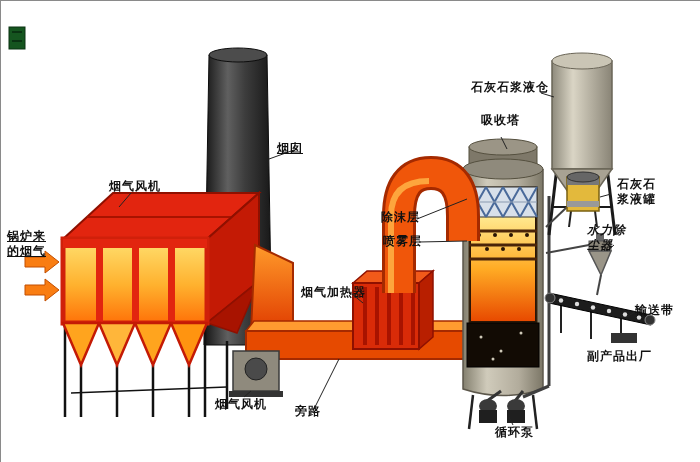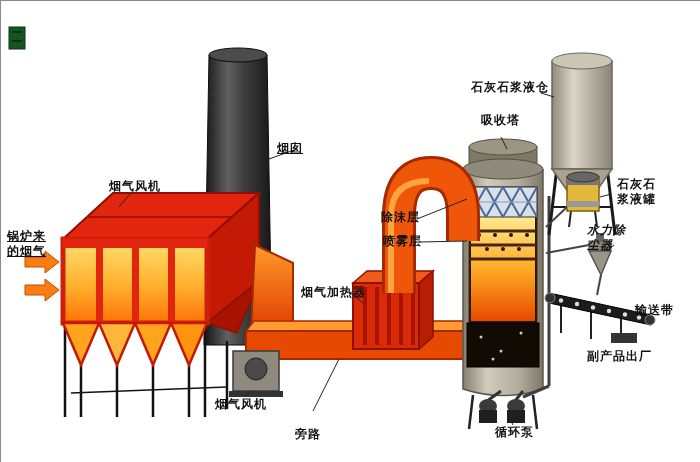--- a/index.html
+++ b/index.html
@@ -229,21 +229,21 @@
     <line x1="512" y1="424" x2="508" y2="416"></line>
   </g>
 </svg>
 
 <div class="label" style="left:6px;top:228px;text-decoration:underline;">锅炉来
 的烟气</div>
 <div class="label" style="left:108px;top:178px;">烟气风机</div>
 <div class="label" style="left:276px;top:140px;text-decoration:underline;">烟囱</div>
 <div class="label" style="left:300px;top:284px;">烟气加热器</div>
 <div class="label" style="left:214px;top:396px;">烟气风机</div>
-<div class="label" style="left:294px;top:426px;font-family:Liberation Serif, serif;">旁路</div>
+<div class="label" style="left:294px;top:403px;font-family:Liberation Serif, serif;">旁路</div>
 <div class="label" style="left:380px;top:209px;">除沫层</div>
 <div class="label" style="left:382px;top:233px;">喷雾层</div>
 <div class="label" style="left:480px;top:112px;">吸收塔</div>
 <div class="label" style="left:470px;top:79px;">石灰石浆液仓</div>
 <div class="label" style="left:616px;top:176px;">石灰石
 浆液罐</div>
 <div class="label" style="left:586px;top:222px;font-style:italic;">水力除
 尘器</div>
 <div class="label" style="left:634px;top:302px;">输送带</div>
 <div class="label" style="left:586px;top:348px;">副产品出厂</div>

